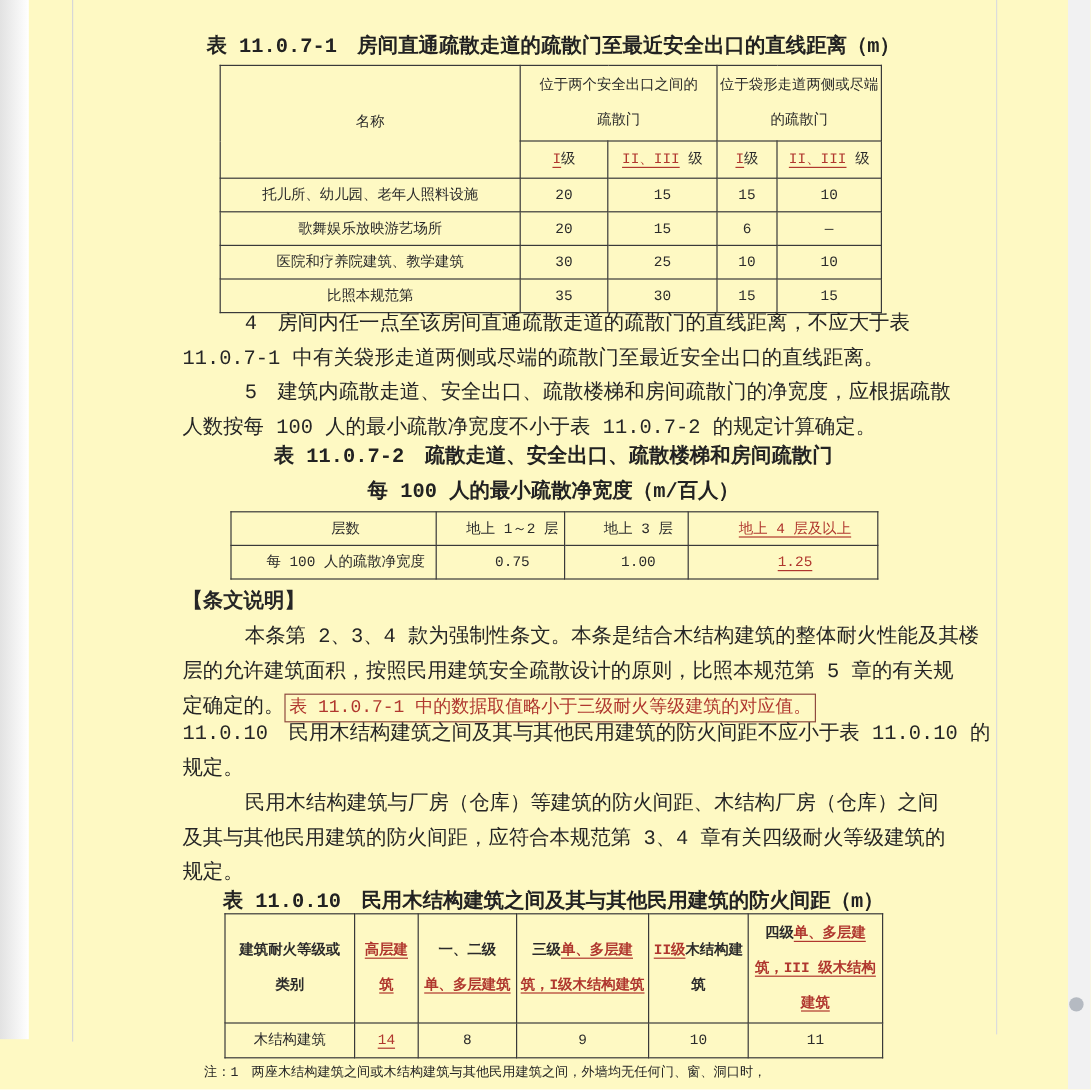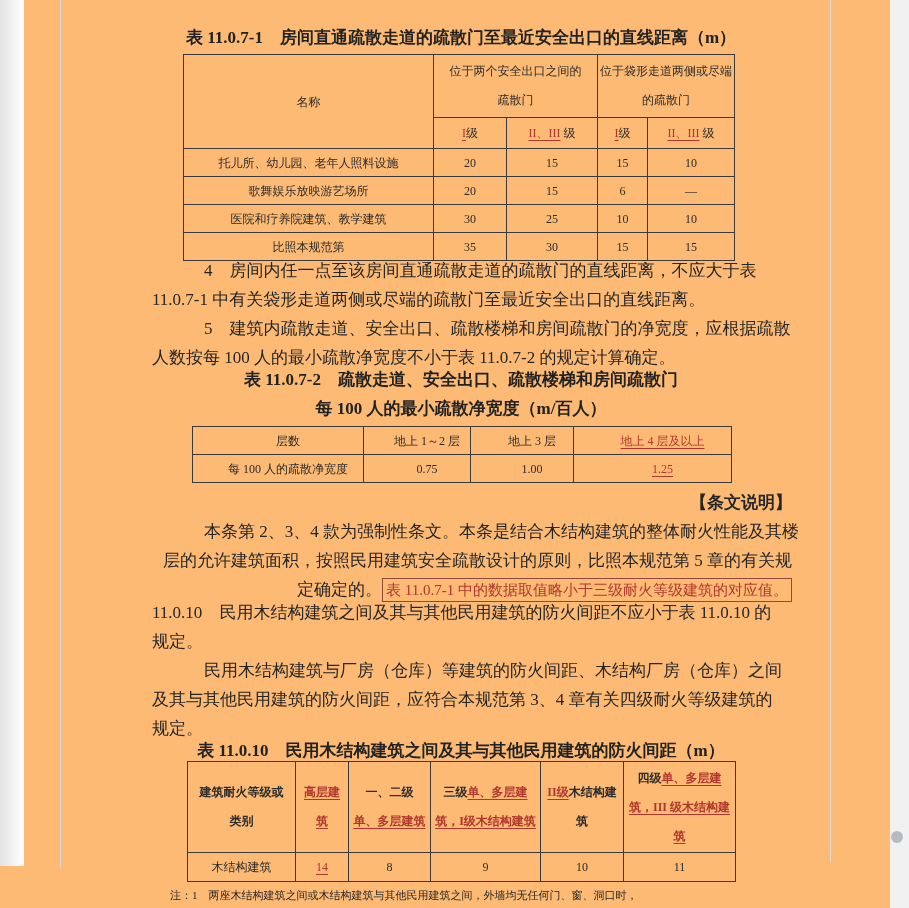--- a/index.html
+++ b/index.html
@@ -1,18 +1,18 @@
 <!DOCTYPE html>
 <html><head>
 <meta charset="utf-8">
 <style>
   html,body{margin:0;padding:0;background:#ffffff;}
   .stage{
-    position:relative;width:909px;height:908px;overflow:hidden;background:#fdba74;
-    font-family:Liberation Serif, serif;color:#2b2b2b;
+    position:relative;width:909px;height:908px;overflow:hidden;background:#fef9c3;
+    font-family:Liberation Mono, monospace;color:#2b2b2b;
   }
   .abs{position:absolute;}
   .edge-left{left:0;top:0;width:24px;height:866px;
     background:linear-gradient(90deg,#e2e2e2 0%,#f2f2f2 55%,#ffffff 100%);}
   .vline-l{left:60px;top:0;width:1px;height:868px;background:#d7d7d7;}
   .vline-r{left:830px;top:0;width:1px;height:862px;background:#dcdcdc;}
   .gutter-r{left:890px;top:0;width:19px;height:908px;background:#f1f1f2;}
   .dot{left:891px;top:831px;width:12px;height:12px;border-radius:50%;background:#b5bac2;}
 
   .ctr{left:152px;width:618px;text-align:center;}
@@ -145,21 +145,21 @@
       <tr>
         <td>每 100 人的疏散净宽度</td>
         <td>0.75</td>
         <td>1.00</td>
         <td><span class="red u">1.25</span></td>
       </tr>
     </tbody>
       </table>
   </div>
 
-  <div class="abs" style="left:152px;top:488px;width:640px;text-align:right;">
+  <div class="abs" style="left:152px;top:488px;width:640px;">
     <div class="bodyline" style="font-weight:bold;">【条文说明】</div>
     <div class="bodyline ind">本条第 2、3、4 款为强制性条文。本条是结合木结构建筑的整体耐火性能及其楼</div>
     <div class="bodyline">层的允许建筑面积，按照民用建筑安全疏散设计的原则，比照本规范第 5 章的有关规</div>
     <div class="bodyline"><span>定确定的。</span><span class="boxed red">表 11.0.7-1 中的数据取值略小于三级耐火等级建筑的对应值。</span></div>
   </div>
 
   <div class="abs" style="left:152px;top:598px;width:640px;">
     <div class="bodyline"><span>11.0.10</span><span>　民用木结构建筑之间及其与其他民用建筑的防火间距不应小于表 11.0.10 的</span></div>
     <div class="bodyline">规定。</div>
     <div class="bodyline ind">民用木结构建筑与厂房（仓库）等建筑的防火间距、木结构厂房（仓库）之间</div>

